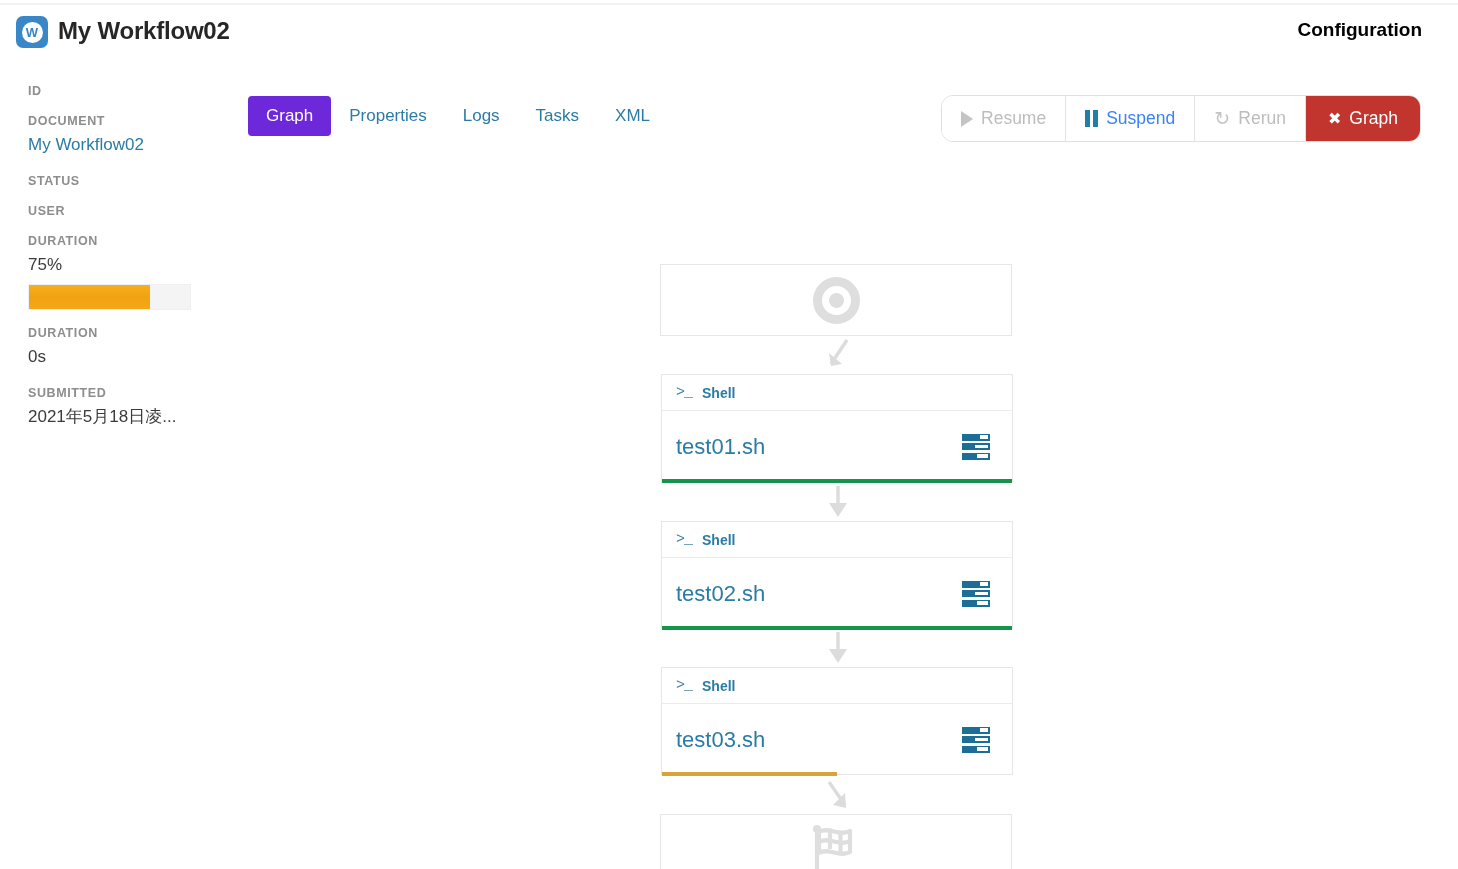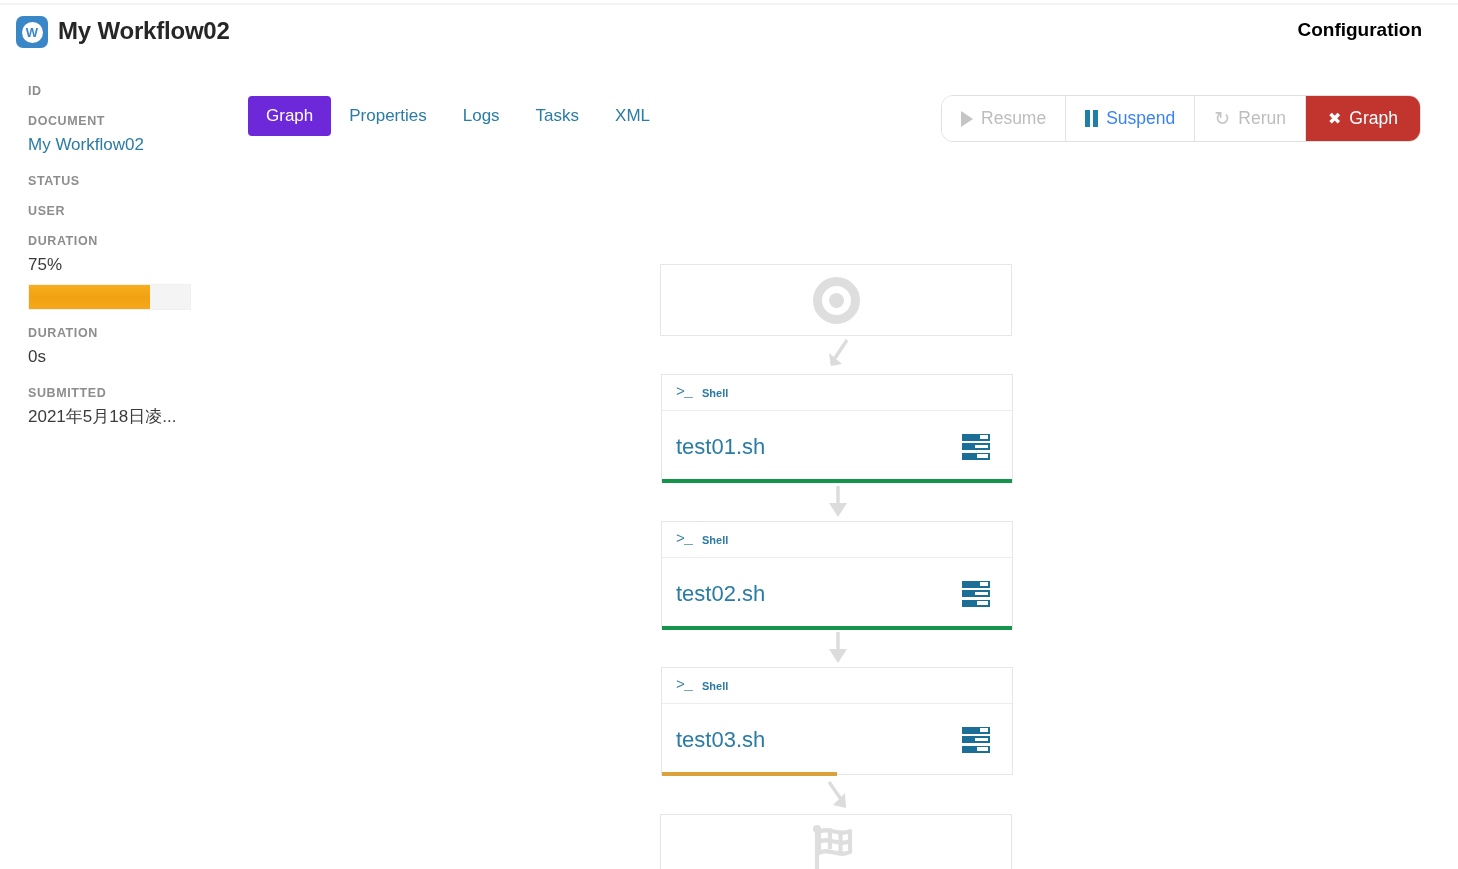--- a/index.html
+++ b/index.html
@@ -123,21 +123,21 @@
   .node-head {
     height: 36px; border-bottom: 1px solid #ececec;
     display: flex; align-items: center; gap: 10px;
     padding: 0 14px;
   }
   .prompt-ico {
     font-family: "Liberation Mono", monospace;
     font-size: 15px; color: #3b7fa3; letter-spacing: -1px;
   }
   .node-kind {
-    font-size: 11px; font-weight: bold; color: #2a7ba5;
+    font-size: 14px; font-weight: bold; color: #2a7ba5;
   }
   .node-body {
     height: 71px; display: flex; align-items: center;
     justify-content: space-between; padding: 0 22px 0 14px;
   }
   .node-name { font-size: 22px; color: #2a7ba5; cursor: pointer; }
   .statusbar {
     position: absolute; left: 0; bottom: -2px; height: 4px;
   }
   .statusbar.green { background: #15954c; }

